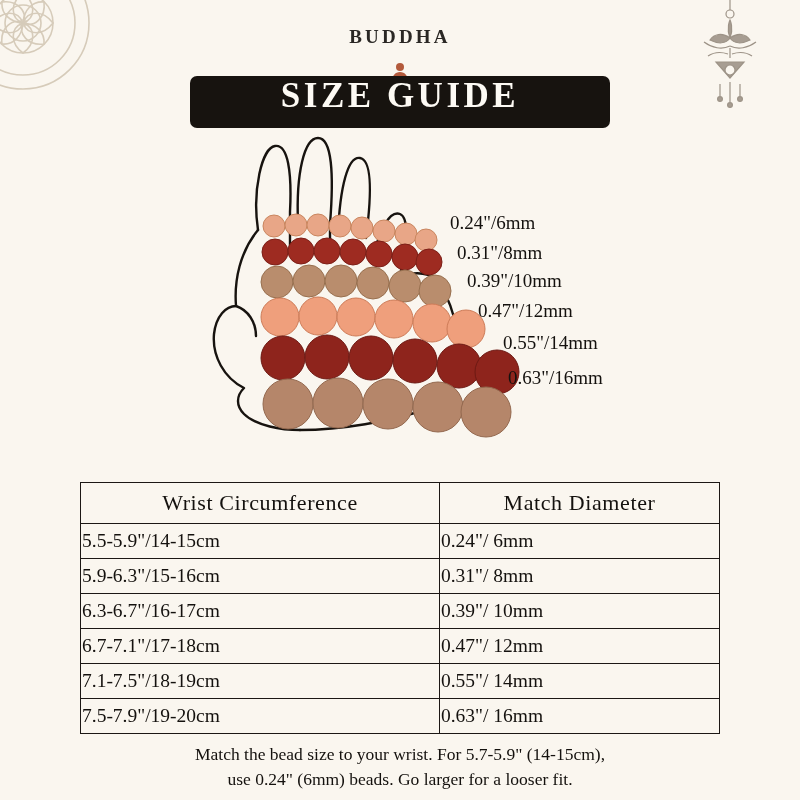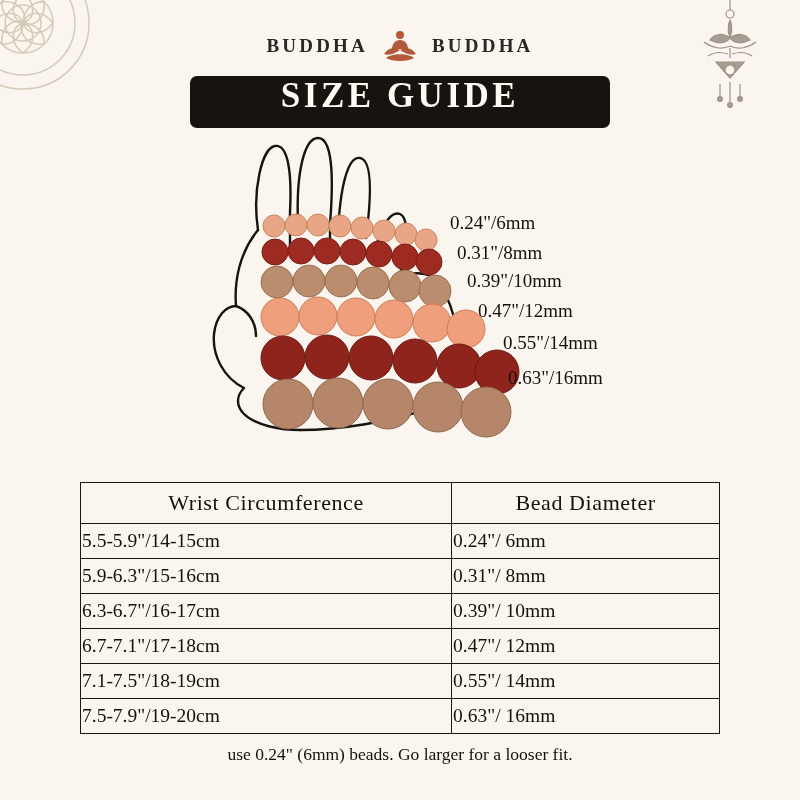--- a/index.html
+++ b/index.html
@@ -34,20 +34,21 @@
 
   
   .brand {
     position: absolute;
     left: 0; right: 0;
     top: 26px;
     display: flex;
     align-items: center;
     justify-content: center;
     gap: 10px;
+    flex-direction: column;
   }
   .brand-word {
     font-family: "Liberation Serif", serif;
     font-size: 19px;
     letter-spacing: 3.2px;
     font-weight: 700;
     color: #2a2724;
   }
   .brand-logo { width: 44px; height: 40px; }
 
@@ -292,21 +293,21 @@
   <div class="bead-label" style="left:467px; top:140px;">0.39"/10mm</div>
   <div class="bead-label" style="left:478px; top:170px;">0.47"/12mm</div>
   <div class="bead-label" style="left:503px; top:202px;">0.55"/14mm</div>
   <div class="bead-label" style="left:508px; top:237px;">0.63"/16mm</div>
 </div>
 
 <table class="size-table">
   <thead>
     <tr>
       <th>Wrist Circumference</th>
-      <th>Bead Diameter</th>
+      <th>Match Diameter</th>
     </tr>
   </thead>
   <tbody>
     <tr>
       <td>5.5-5.9"/14-15cm</td>
       <td>0.24"/ 6mm</td>
     </tr>
     <tr>
       <td>5.9-6.3"/15-16cm</td>
       <td>0.31"/ 8mm</td>
@@ -324,14 +325,15 @@
       <td>0.55"/ 14mm</td>
     </tr>
     <tr>
       <td>7.5-7.9"/19-20cm</td>
       <td>0.63"/ 16mm</td>
     </tr>
   </tbody>
 </table>
 
 <div class="footnote">
+  <div>Match the bead size to your wrist. For 5.7-5.9" (14-15cm),</div>
   <div>use 0.24" (6mm) beads. Go larger for a looser fit.</div>
 </div>
 
 </body></html>

